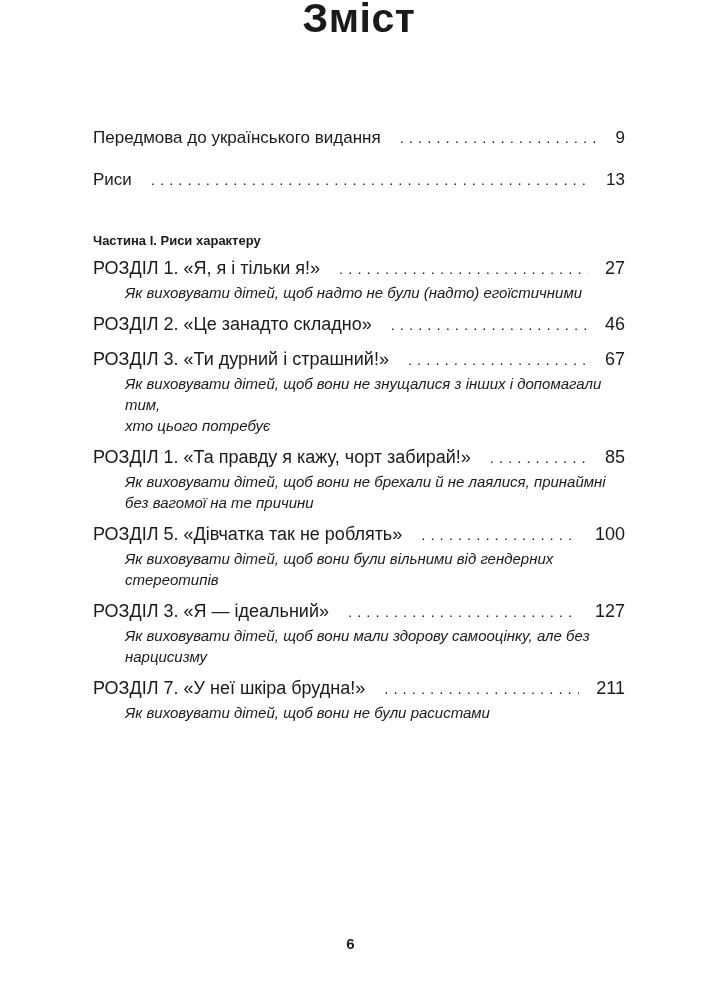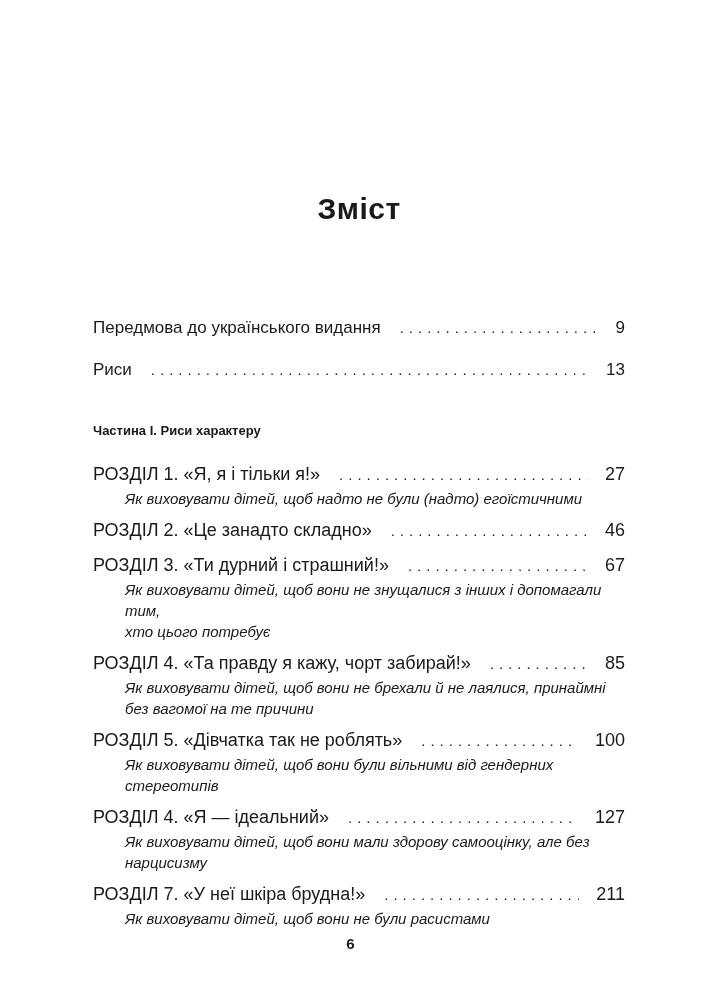--- a/index.html
+++ b/index.html
@@ -10,22 +10,21 @@
     background: #ffffff;
     color: #1a1a1a;
     font-family: "Liberation Sans", "DejaVu Sans", sans-serif;
     overflow: hidden;
     box-sizing: border-box;
   }
   .content {
     padding: 0 76px 0 93px;
   }
   .book-title {
-    margin-top: 190px;
-    font-size: 30px;
+    font-size: 41px;
     line-height: 37px;
     font-weight: bold;
     text-align: center;
     letter-spacing: 0.5px;
   }
   .front-matter { margin-top: 88px; }
   .toc-line {
     display: flex;
     align-items: baseline;
     font-size: 17px;
@@ -49,21 +48,21 @@
     text-align: right;
     white-space: nowrap;
   }
   .part-heading {
     margin-top: 34px;
     font-size: 13px;
     line-height: 28px;
     font-weight: bold;
     text-align: left;
   }
-  .chapters { margin-top: 16px; }
+  .chapters { }
   .chapter { margin-bottom: 8px; }
   .chapter .toc-line { font-size: 18px; line-height: 26px; }
   .chapter-subtitle {
     margin-left: 32px;
     font-size: 15px;
     line-height: 21px;
     font-style: italic;
     white-space: pre-line;
     color: #1a1a1a;
   }
@@ -124,40 +123,40 @@
           <span class="toc-label">РОЗДІЛ 3. «Ти дурний і страшний!»</span>
           <span class="leader">..........................................................................................</span>
           <span class="pagenum">67</span>
         </div>
         <div class="chapter-subtitle">Як виховувати дітей, щоб вони не знущалися з інших і допомагали тим,
 хто цього потребує</div>
       </div>
 
       <div class="chapter">
         <div class="toc-line">
-          <span class="toc-label">РОЗДІЛ 4. «Та правду я кажу, чорт забирай!»</span>
+          <span class="toc-label">РОЗДІЛ 1. «Та правду я кажу, чорт забирай!»</span>
           <span class="leader">..........................................................................................</span>
           <span class="pagenum">85</span>
         </div>
         <div class="chapter-subtitle">Як виховувати дітей, щоб вони не брехали й не лаялися, принаймні
 без вагомої на те причини</div>
       </div>
 
       <div class="chapter">
         <div class="toc-line">
           <span class="toc-label">РОЗДІЛ 5. «Дівчатка так не роблять»</span>
           <span class="leader">..........................................................................................</span>
           <span class="pagenum">100</span>
         </div>
         <div class="chapter-subtitle">Як виховувати дітей, щоб вони були вільними від гендерних стереотипів</div>
       </div>
 
       <div class="chapter">
         <div class="toc-line">
-          <span class="toc-label">РОЗДІЛ 4. «Я — ідеальний»</span>
+          <span class="toc-label">РОЗДІЛ 3. «Я — ідеальний»</span>
           <span class="leader">..........................................................................................</span>
           <span class="pagenum">127</span>
         </div>
         <div class="chapter-subtitle">Як виховувати дітей, щоб вони мали здорову самооцінку, але без нарцисизму</div>
       </div>
 
       <div class="chapter">
         <div class="toc-line">
           <span class="toc-label">РОЗДІЛ 7. «У неї шкіра брудна!»</span>
           <span class="leader">..........................................................................................</span>

